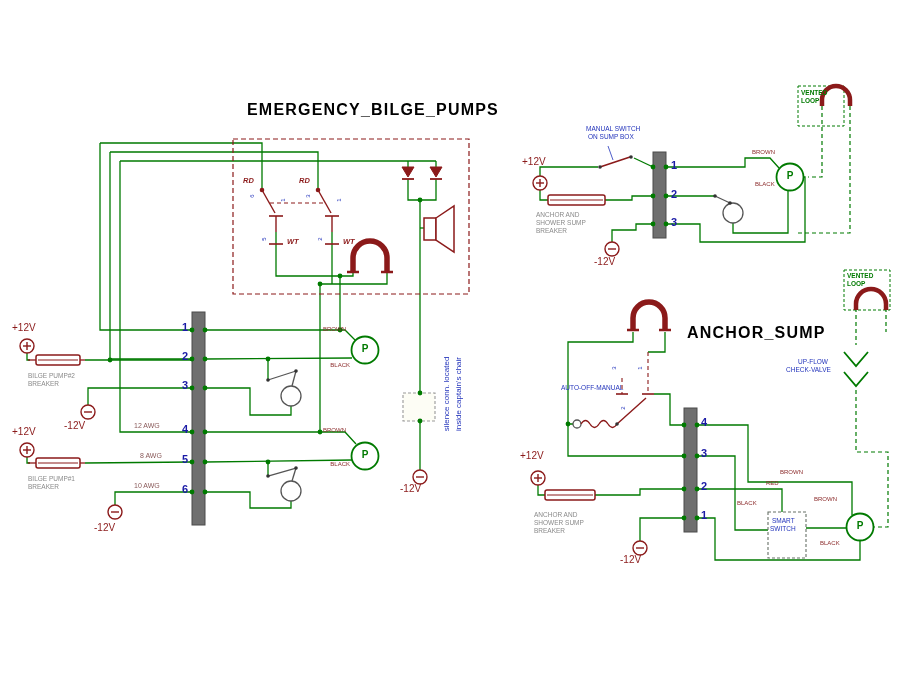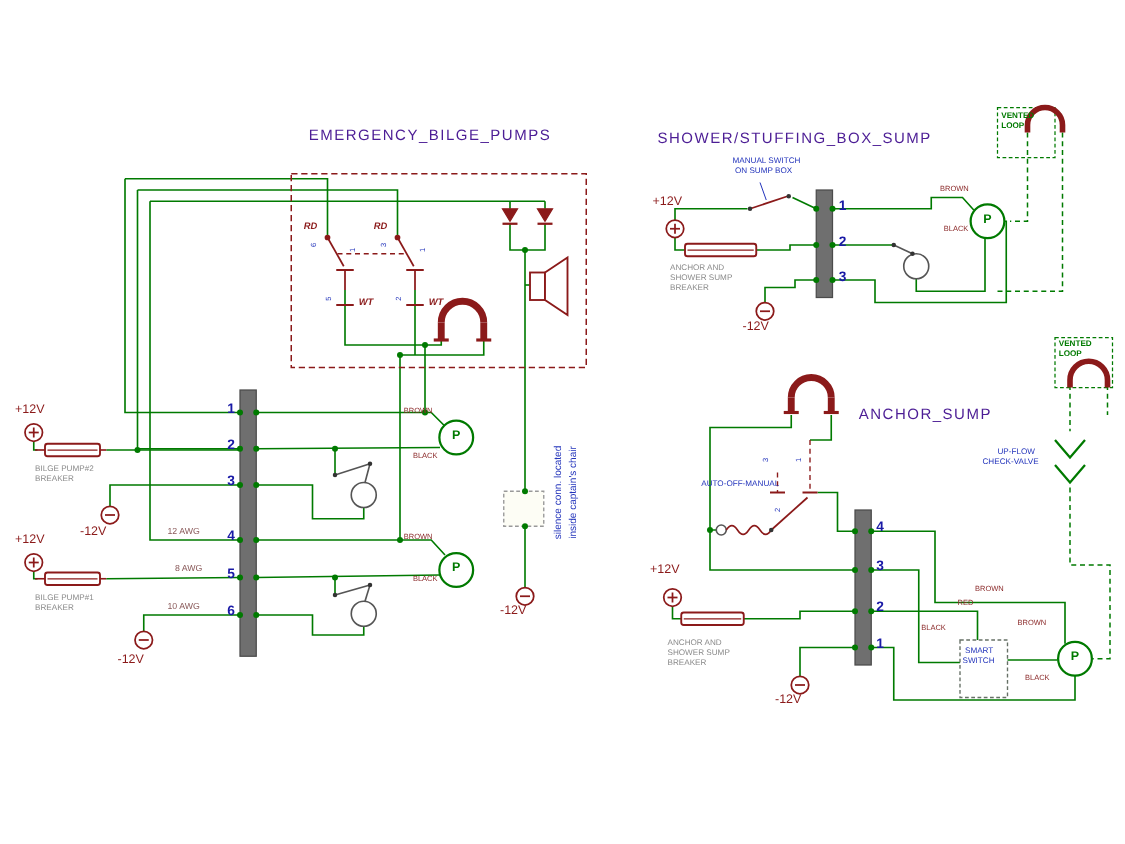--- a/index.html
+++ b/index.html
@@ -1,20 +1,20 @@
 <!DOCTYPE html>
 <html><head>
 <meta charset="utf-8">
 <style>
   html,body{margin:0;padding:0;background:#fff;}
   #stage{position:relative;width:900px;height:675px;background:#ffffff;overflow:hidden;
          font-family:"Liberation Sans",sans-serif;}
   #schematic{position:absolute;left:0;top:0;z-index:1;}
   .lbl{position:absolute;z-index:2;white-space:nowrap;color:#8b1a1a;line-height:1;}
-  .title{font-size:12px;font-weight:normal;letter-spacing:1.2px;color:#4c1d95;}
+  .title{font-size:16px;font-weight:bold;letter-spacing:1.2px;color:#000000;}
   .pwr{font-size:10px;color:#8b1a1a;}
   .gray{font-size:6.5px;color:#8a8a8a;}
   .blue{font-size:6.5px;color:#2233bb;}
   .blue8{font-size:8px;color:#2233bb;}
   .green{font-size:6.5px;font-weight:bold;color:#007a00;}
   .wirelbl{font-size:6px;color:#8b2a2a;}
   .awg{font-size:7px;color:#8a5a5a;}
   .num{font-size:11px;font-weight:bold;color:#1a1aa6;}
   .rl{font-size:7.5px;font-weight:bold;color:#8b1a1a;font-style:italic;}
   .pin{font-size:6px;color:#2233bb;transform:rotate(-90deg);transform-origin:center;}
@@ -294,21 +294,20 @@
         <circle cx="268" cy="462" r="2.4"></circle>
     <circle cx="110" cy="360" r="2.4"></circle>
         <circle cx="420" cy="200" r="2.4"></circle>
     <circle cx="420" cy="393" r="2.4"></circle>
         <circle cx="420" cy="421" r="2.4"></circle>
     <circle cx="568" cy="424" r="2.4"></circle>
   </g>
 </svg>
 
 <div class="lbl title" style="left:247px;top:102px">EMERGENCY_BILGE_PUMPS</div>
-<div class="lbl title" style="left:526px;top:104px">SHOWER/STUFFING_BOX_SUMP</div>
 <div class="lbl title" style="left:687px;top:325px">ANCHOR_SUMP</div>
 
 <div class="lbl pwr" style="left:12px;top:323px">+12V</div>
 <div class="lbl pwr" style="left:64px;top:421px">-12V</div>
 <div class="lbl gray" style="left:28px;top:373px">BILGE PUMP#2</div>
 <div class="lbl gray" style="left:28px;top:381px">BREAKER</div>
 <div class="lbl pwr" style="left:12px;top:427px">+12V</div>
 <div class="lbl pwr" style="left:94px;top:523px">-12V</div>
 <div class="lbl gray" style="left:28px;top:476px">BILGE PUMP#1</div>
 <div class="lbl gray" style="left:28px;top:484px">BREAKER</div>

